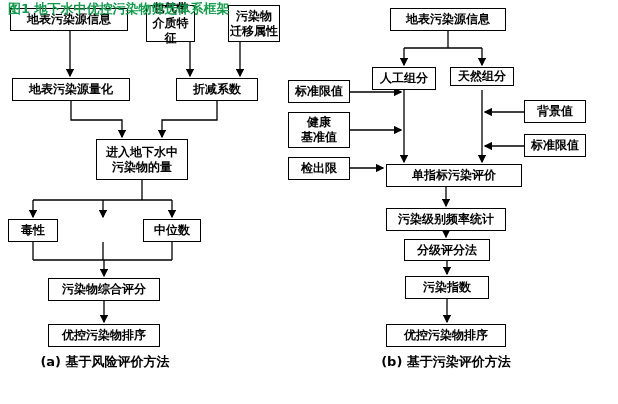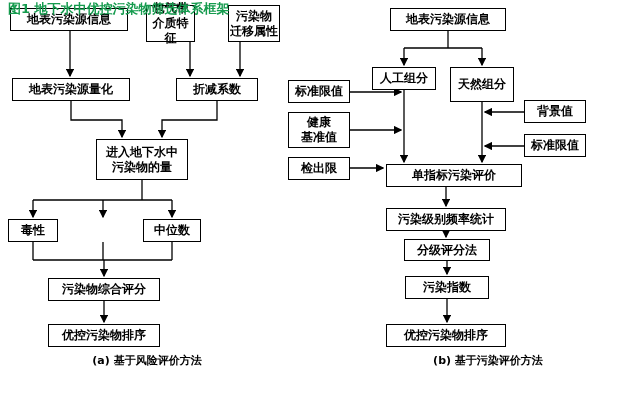--- a/index.html
+++ b/index.html
@@ -24,23 +24,22 @@
     font-weight: 700;
     font-size: 12px;
     line-height: 1.25;
     color: #000;
     white-space: pre-line;
   }
   .plabel {
     position: absolute;
     text-align: center;
     font-weight: 700;
-    font-size: 11px;
+    font-size: 13px;
     color: #000;
-    padding-left: 42px;
   }
   .caption {
     position: absolute;
     left: 8px; top: 377; width: 544px;
     text-align: left;
     font-weight: 700;
     font-size: 13px;
   }
   .wires line, .wires polyline { stroke: #000; stroke-width: 1.3; fill: none; }
 </style>
@@ -104,21 +103,21 @@
   <div class="nd" style="left:96px;top:139px;width:92px;height:41px">进入地下水中
 污染物的量</div>
   <div class="nd" style="left:8px;top:219px;width:50px;height:23px">毒性</div>
   <div class="nd" style="left:143px;top:219px;width:58px;height:23px">中位数</div>
   <div class="nd" style="left:48px;top:278px;width:112px;height:23px">污染物综合评分</div>
   <div class="nd" style="left:48px;top:324px;width:112px;height:23px">优控污染物排序</div>
   <div class="plabel" style="left:0px;top:353px;width:210px">(a) 基于风险评价方法</div>
 
   <div class="nd" style="left:390px;top:8px;width:116px;height:23px">地表污染源信息</div>
   <div class="nd" style="left:372px;top:67px;width:64px;height:23px">人工组分</div>
-  <div class="nd" style="left:450px;top:67px;width:64px;height:35px">天然组分</div>
+  <div class="nd" style="left:450px;top:67px;width:64px;height:19px">天然组分</div>
   <div class="nd" style="left:288px;top:80px;width:62px;height:23px">标准限值</div>
   <div class="nd" style="left:288px;top:112px;width:62px;height:36px">健康
 基准值</div>
   <div class="nd" style="left:288px;top:157px;width:62px;height:23px">检出限</div>
   <div class="nd" style="left:524px;top:100px;width:62px;height:23px">背景值</div>
   <div class="nd" style="left:524px;top:134px;width:62px;height:23px">标准限值</div>
   <div class="nd" style="left:386px;top:164px;width:136px;height:23px">单指标污染评价</div>
   <div class="nd" style="left:386px;top:208px;width:120px;height:23px">污染级别频率统计</div>
   <div class="nd" style="left:404px;top:239px;width:86px;height:22px">分级评分法</div>
   <div class="nd" style="left:405px;top:276px;width:84px;height:23px">污染指数</div>

